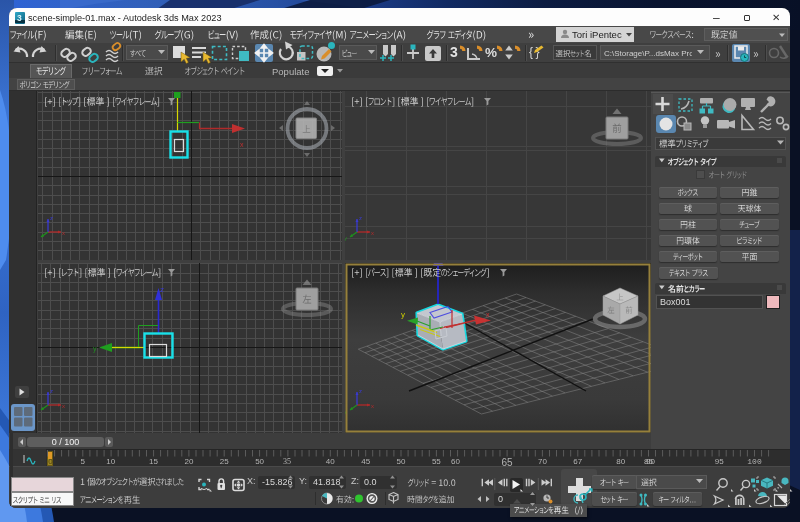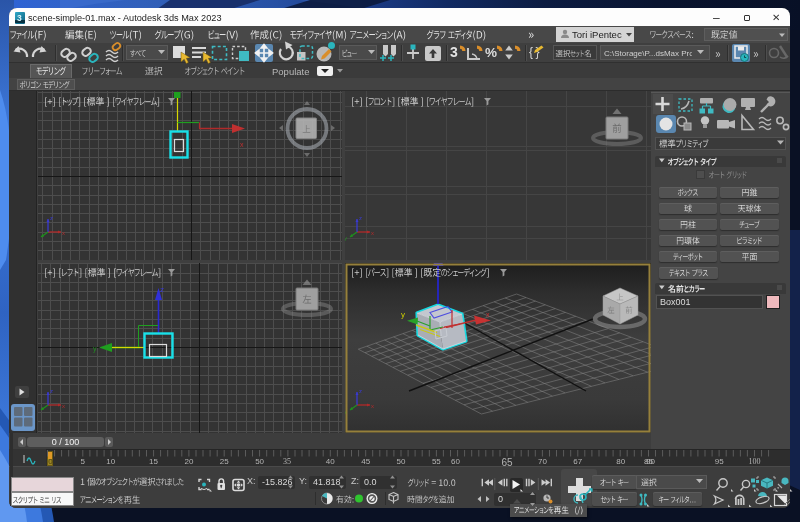--- a/index.html
+++ b/index.html
@@ -117,21 +117,21 @@
 <div style="position:absolute;left:389.0px;top:456.5px;width:24px;height:9px;font-family:'Liberation Sans',sans-serif;font-size:8px;color:#b4b4b4;text-align:center">50</div>
 <div style="position:absolute;left:424.35px;top:456.5px;width:24px;height:9px;font-family:'Liberation Sans',sans-serif;font-size:8px;color:#b4b4b4;text-align:center">55</div>
 <div style="position:absolute;left:451px;top:456.5px;width:24px;height:9px;font-family:'Liberation Sans',sans-serif;font-size:8px;color:#b4b4b4;text-align:left">60</div>
 <div style="position:absolute;left:495.05px;top:456.5px;width:24px;height:9px;font-family:'Liberation Sans',sans-serif;font-size:10px;color:#b4b4b4;text-align:center">65</div>
 <div style="position:absolute;left:530.4000000000001px;top:456.5px;width:24px;height:9px;font-family:'Liberation Sans',sans-serif;font-size:8px;color:#b4b4b4;text-align:center">70</div>
 <div style="position:absolute;left:565.75px;top:456.5px;width:24px;height:9px;font-family:'Liberation Sans',sans-serif;font-size:8px;color:#b4b4b4;text-align:center">67</div>
 <div style="position:absolute;left:601.1px;top:456.5px;width:24px;height:9px;font-family:'Liberation Sans',sans-serif;font-size:8px;color:#b4b4b4;text-align:right">80</div>
 <div style="position:absolute;left:636.45px;top:456.5px;width:24px;height:9px;font-family:'Liberation Sans',sans-serif;font-size:8px;color:#b4b4b4;text-align:center">85</div>
 <div style="position:absolute;left:646px;top:456.5px;width:24px;height:9px;font-family:'Liberation Sans',sans-serif;font-size:8px;color:#b4b4b4;text-align:left">90</div>
 <div style="position:absolute;left:707.15px;top:456.5px;width:24px;height:9px;font-family:'Liberation Sans',sans-serif;font-size:8px;color:#b4b4b4;text-align:center">95</div>
-<div style="position:absolute;left:742.5px;top:456.5px;width:24px;height:9px;font-family:Liberation Serif, serif;font-size:8px;color:#b4b4b4;text-align:center">100</div>
+<div style="position:absolute;left:742.5px;top:456.5px;width:24px;height:9px;font-family:Liberation Mono, monospace;font-size:8px;color:#b4b4b4;text-align:center">100</div>
 <div style="position:absolute;left:47px;top:450.5px;width:6px;height:15px;background:linear-gradient(#e09a28 0 55%,#9a8526 55% 100%);border:1px solid #6b5a14"></div>
 <div style="position:absolute;left:47px;top:456.5px;width:7px;height:9px;font-family:'Liberation Sans',sans-serif;font-size:8px;color:#4a3f0a;text-align:center">0</div>
 <div style="position:absolute;left:11px;top:477px;width:63px;height:15px;background:#e7d6da;border:1px solid #888"></div>
 <div style="position:absolute;left:11px;top:492px;width:63px;height:14px;background:#f8f8f8;border:1px solid #888"></div>
 <div style="position:absolute;left:247px;top:476px;width:14px;height:12px;font-family:'Liberation Sans',sans-serif;font-size:9px;color:#c8c8c8">X:</div>
 <div style="position:absolute;left:258px;top:476px;width:37px;height:13px;background:#303030;border-radius:2px"></div>
 <div style="position:absolute;left:262px;top:477px;width:29px;height:11px;font-family:'Liberation Sans',sans-serif;font-size:9px;color:#d8d8d8">-15.826</div>
 <div style="position:absolute;left:299px;top:476px;width:14px;height:12px;font-family:'Liberation Sans',sans-serif;font-size:9px;color:#c8c8c8">Y:</div>
 <div style="position:absolute;left:309px;top:476px;width:37px;height:13px;background:#303030;border-radius:2px"></div>
 <div style="position:absolute;left:313px;top:477px;width:29px;height:11px;font-family:'Liberation Sans',sans-serif;font-size:9px;color:#d8d8d8">41.818</div>

